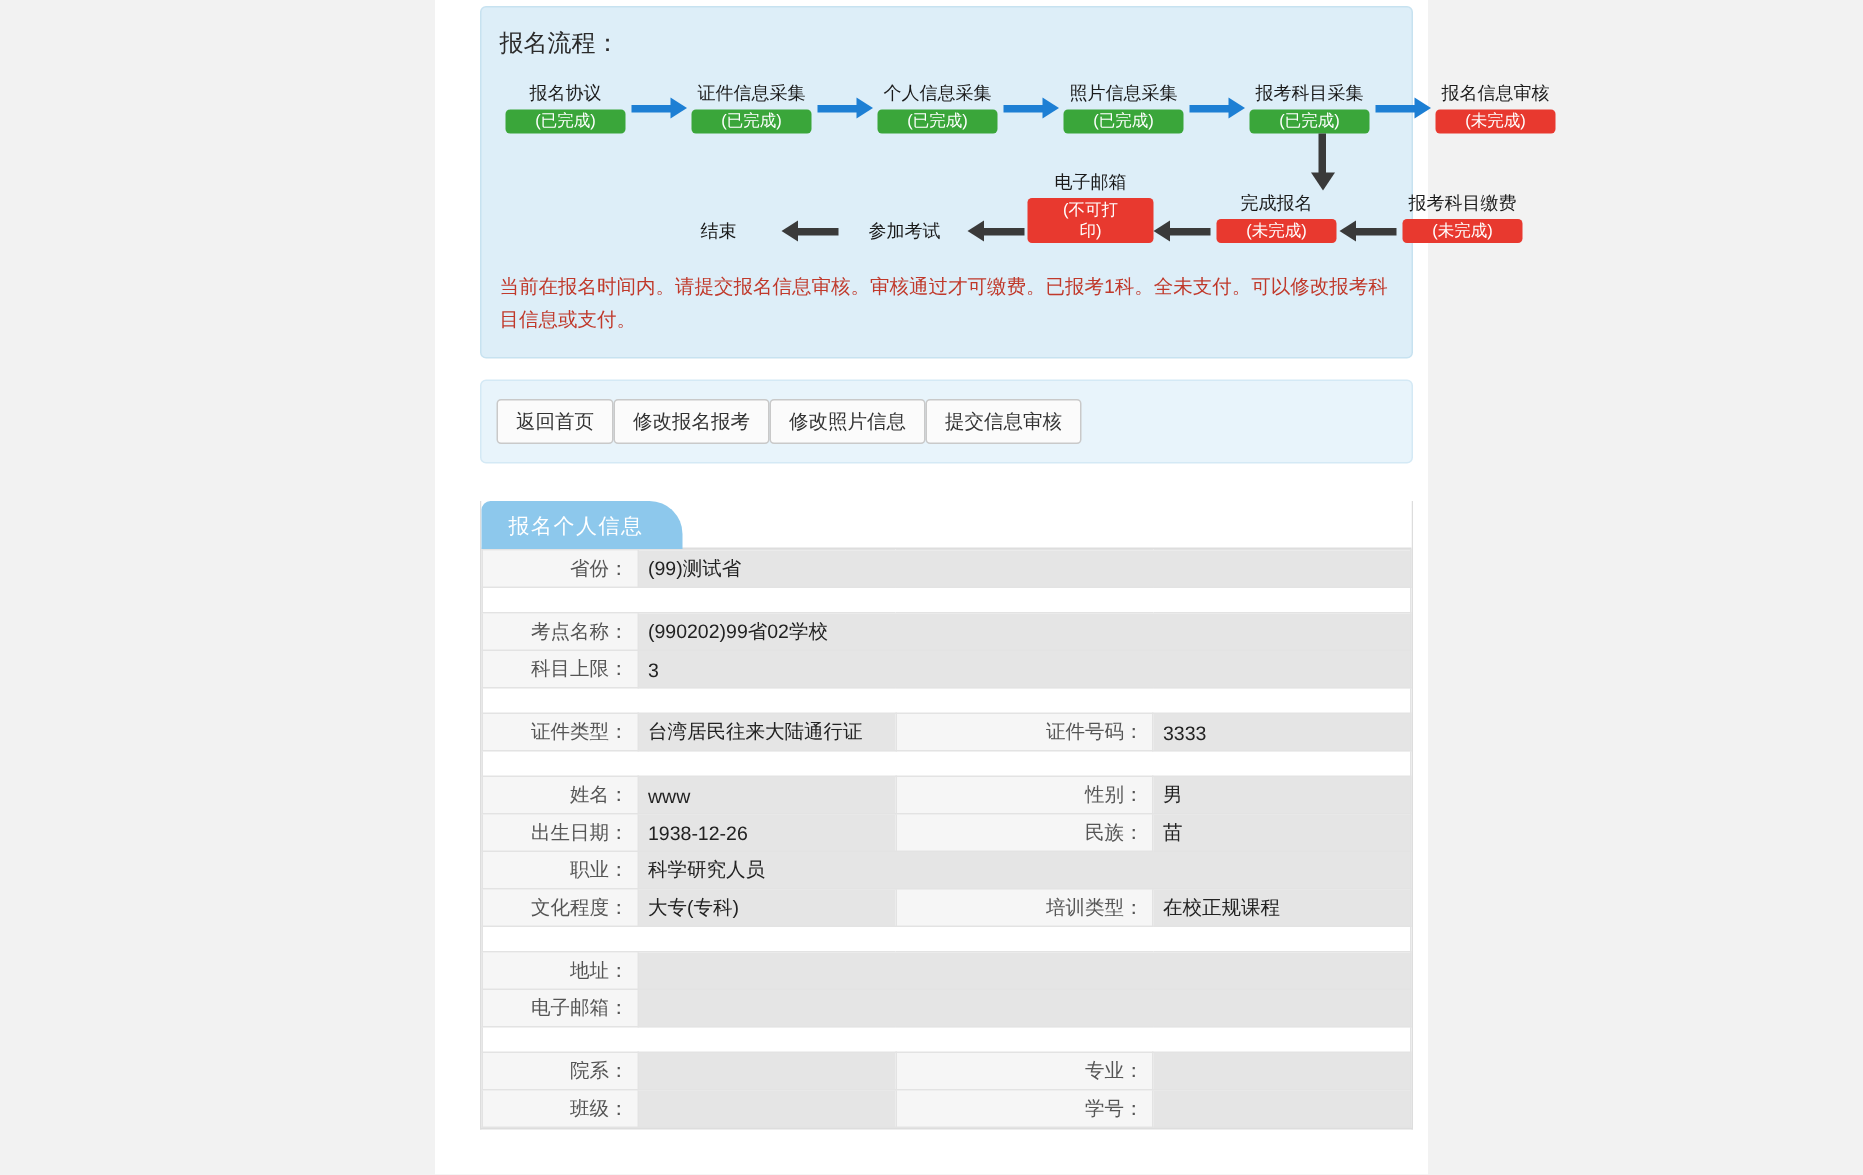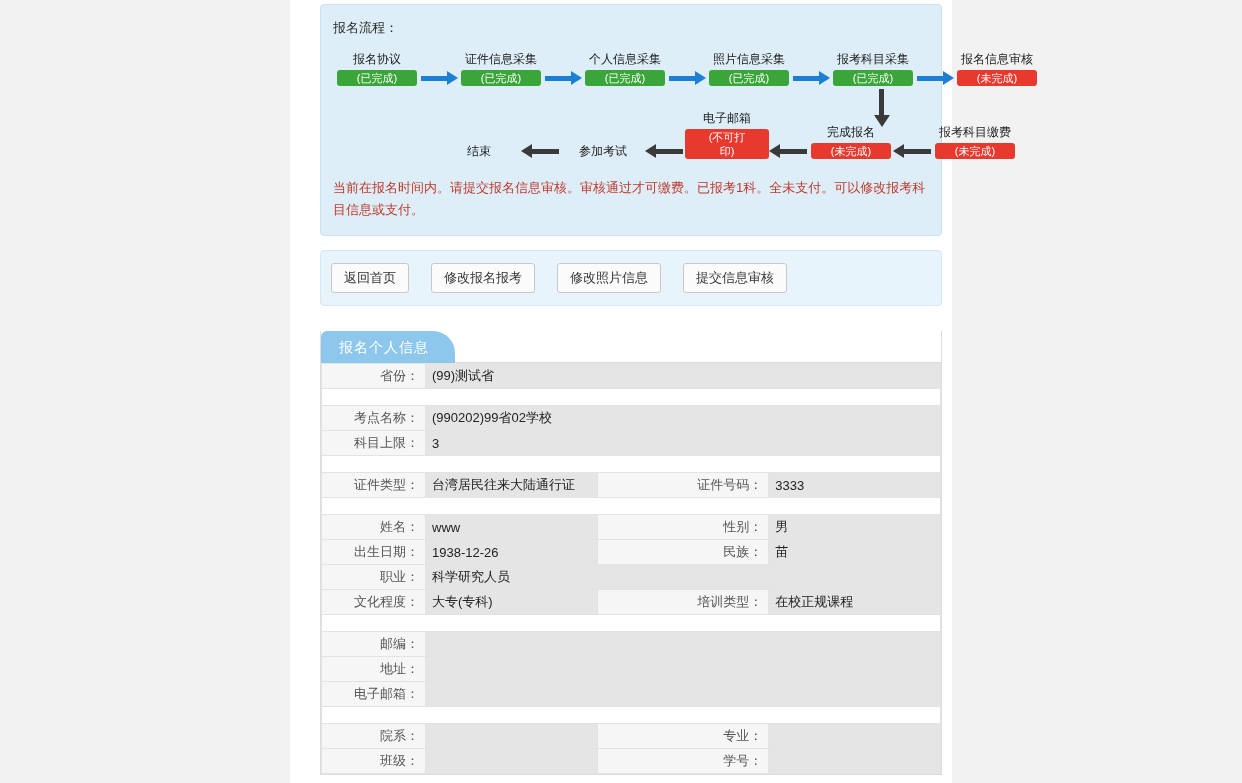--- a/index.html
+++ b/index.html
@@ -36,26 +36,26 @@
     margin: 0 10px 0 30px;
     background: #ddeef8;
     border: 1px solid #c7e2f0;
     border-radius: 4px;
     padding: 14px 12px 14px 12px;
     position: relative;
     width: 622px;
   }
   .flow-title {
     color: #2a2a2a;
-    font-size: 13px;
+    font-size: 16px;
     margin-bottom: 14px;
   }
   .flow-row {
     display: flex;
-    align-items: flex-end;
+    align-items: flex-start;
     justify-content: flex-start;
     padding-left: 2px;
   }
   .flow-node {
     text-align: center;
     width: 84px;
     flex: 0 0 84px;
   }
   .flow-node .label {
     font-size: 12px;
@@ -137,21 +137,20 @@
   }
   
   .btn-panel {
     margin: 14px 10px 0 30px;
     width: 622px;
     background: #e8f4fb;
     border: 1px solid #d4e9f5;
     border-radius: 4px;
     padding: 12px 10px;
     display: flex;
-    gap: 22px;
   }
   .btn {
     background: #fbfbfb;
     border: 1px solid #c9c9c9;
     border-radius: 3px;
     padding: 6px 12px;
     font-size: 13px;
     color: #333;
     cursor: pointer;
     line-height: 16px;
@@ -346,24 +345,20 @@
             <tr>
               <td class="lbl">文化程度：</td>
               <td class="val wide">大专(专科)</td>
               <td class="lbl">培训类型：</td>
               <td class="val">在校正规课程</td>
             </tr>
             <tr class="spacer">
               <td colspan="4"></td>
             </tr>
             <tr>
-              <td class="lbl">邮编：</td>
-              <td class="val" colspan="3"></td>
-            </tr>
-            <tr>
               <td class="lbl">地址：</td>
               <td class="val" colspan="3"></td>
             </tr>
             <tr>
               <td class="lbl">电子邮箱：</td>
               <td class="val" colspan="3"></td>
             </tr>
             <tr class="spacer">
               <td colspan="4"></td>
             </tr>

